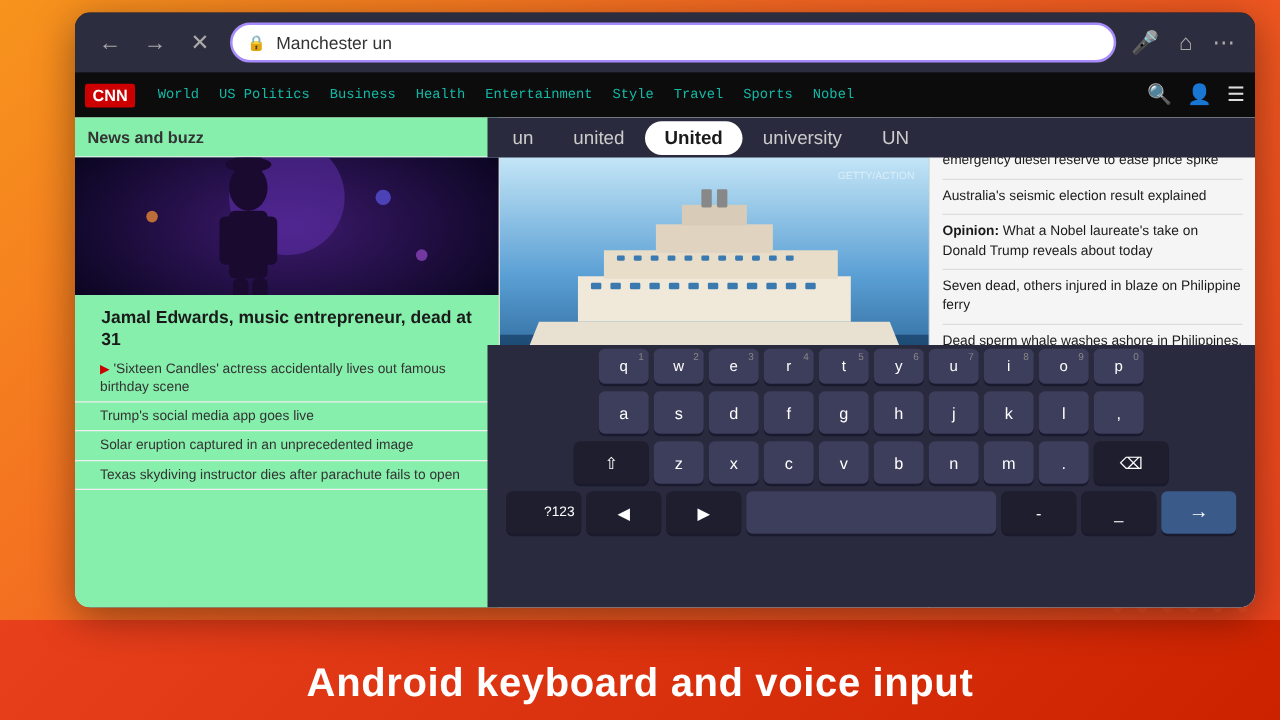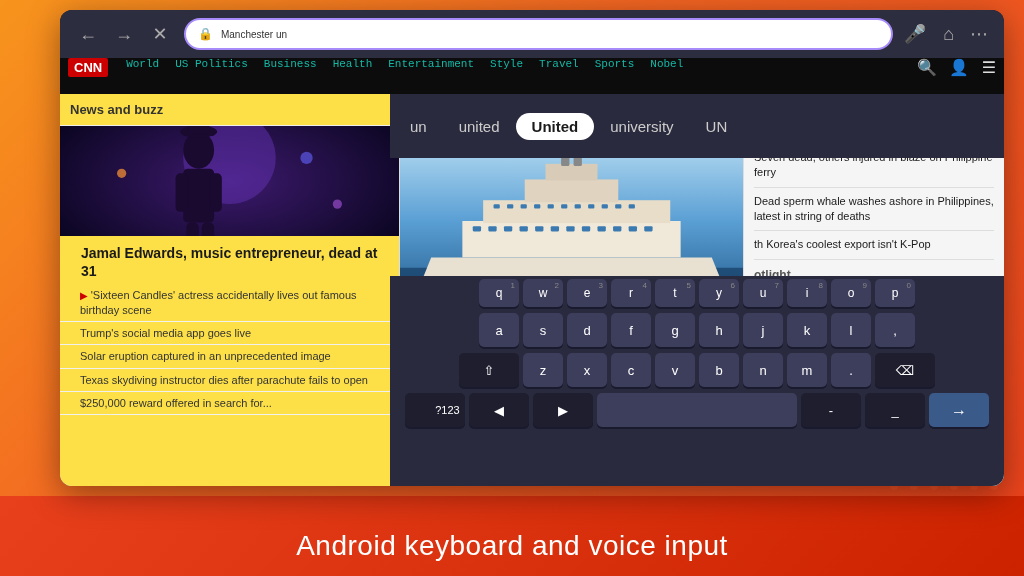--- a/index.html
+++ b/index.html
@@ -29,22 +29,22 @@
       left: 0;
       right: 0;
       height: 80px;
       background: linear-gradient(135deg, #e8401c, #cc2200);
       display: flex;
       align-items: center;
       justify-content: center;
     }
     .bottom-banner-text {
       color: white;
-      font-size: 28px;
-      font-weight: 400;
+      font-size: 32px;
+      font-weight: 700;
       letter-spacing: 0.5px;
       margin-top: 20px;
     }
 
     
     .browser-window {
       position: absolute;
       top: 10px;
       left: 60px;
       right: 20px;
@@ -80,41 +80,41 @@
       align-items: center;
       padding: 0 12px;
       gap: 8px;
       border: 2px solid #a78bfa;
     }
     .lock-icon {
       color: #666;
       font-size: 12px;
     }
     .address-text {
-      font-size: 10px;
+      font-size: 14px;
       color: #333;
       flex: 1;
     }
     .browser-icons-right {
       display: flex;
       gap: 16px;
       align-items: center;
     }
     .browser-icon-btn {
       color: #aaa;
       font-size: 18px;
       cursor: pointer;
     }
 
     
     .cnn-navbar {
       background: #0c0c0c;
       height: 36px;
       display: flex;
-      align-items: flex-start;
+      align-items: center;
       padding: 0 8px;
       gap: 0;
     }
     .cnn-logo {
       background: #cc0000;
       color: white;
       font-weight: 900;
       font-size: 13px;
       padding: 2px 6px;
       border-radius: 2px;
@@ -144,21 +144,21 @@
     .content-area {
       display: flex;
       height: calc(100% - 84px);
       background: #f5f5f5;
       position: relative;
     }
 
     
     .left-content {
       width: 340px;
-      background: #fde047;
+      background: #86efac;
       border-right: 1px solid #ddd;
       overflow: hidden;
       flex-shrink: 0;
     }
     .section-title {
       font-size: 13px;
       font-weight: 700;
       color: #333;
       padding: 8px 10px;
       border-bottom: 1px solid #eee;
@@ -264,21 +264,21 @@
       color: #1a1a1a;
       line-height: 1.3;
     }
 
     
     .autocomplete-bar {
       position: absolute;
       left: 330px;
       right: 0;
       top: 0;
-      height: 64px;
+      height: 32px;
       background: #2a2a3e;
       display: flex;
       align-items: center;
       padding: 0 4px;
       gap: 0;
       z-index: 20;
     }
     .autocomplete-item {
       padding: 6px 16px;
       color: #ccc;
@@ -473,21 +473,20 @@
           <text x="185" y="15" font-size="7" fill="rgba(255,255,255,0.4)" font-family="sans-serif">GETTY</text>
         </svg>
       </div>
       <div class="main-headline">Jamal Edwards, music entrepreneur, dead at 31</div>
       <div class="sub-article">
         <span class="sub-article-icon">▶</span>'Sixteen Candles' actress accidentally lives out famous birthday scene
       </div>
       <div class="sub-article">Trump's social media app goes live</div>
       <div class="sub-article">Solar eruption captured in an unprecedented image</div>
       <div class="sub-article">Texas skydiving instructor dies after parachute fails to open</div>
-      <div class="sub-article">$250,000 reward offered in search for...</div>
     </div>
 
     <div class="middle-content">
       <div class="featured-title">Featured</div>
       <div class="featured-image">
         <svg width="100%" height="190" viewBox="0 0 330 190" preserveAspectRatio="xMidYMid slice">
           <defs>
             <linearGradient id="skyGrad" x1="0" y1="0" x2="0" y2="1">
               <stop offset="0%" stop-color="#c8e8f8"></stop>
               <stop offset="50%" stop-color="#5a9fd4"></stop>
@@ -532,20 +531,22 @@
           <rect x="140" y="40" width="50" height="16" fill="#d8ccb8"></rect>
           <rect x="155" y="28" width="8" height="14" fill="#888" rx="1"></rect>
           <rect x="167" y="28" width="8" height="14" fill="#888" rx="1"></rect>
           <text x="260" y="20" font-size="8" fill="rgba(255,255,255,0.5)" font-family="sans-serif">GETTY/ACTION</text>
         </svg>
       </div>
     </div>
 
     <div class="right-sidebar">
       <div class="sidebar-article">First on CNN: White House explores tapping emergency diesel reserve to ease price spike</div>
+      <div class="sidebar-article">Australia's seismic election result explained</div>
+      <div class="sidebar-article"><span class="sidebar-article-bold">Opinion:</span> What a Nobel laureate's take on Donald Trump reveals about today</div>
       <div class="sidebar-article">Seven dead, others injured in blaze on Philippine ferry</div>
       <div class="sidebar-article">Dead sperm whale washes ashore in Philippines, latest in string of deaths</div>
       <div class="sidebar-article">th Korea's coolest export isn't K-Pop</div>
 
       <div class="spotlight-section">
         <div class="spotlight-title">otlight</div>
         <div class="spotlight-item">
           <div class="spotlight-thumb thumb-nepal"></div>
           <span class="spotlight-text">Nepal police fire tear gas, water cannons to disperse protest over US 'gift'</span>
         </div>

